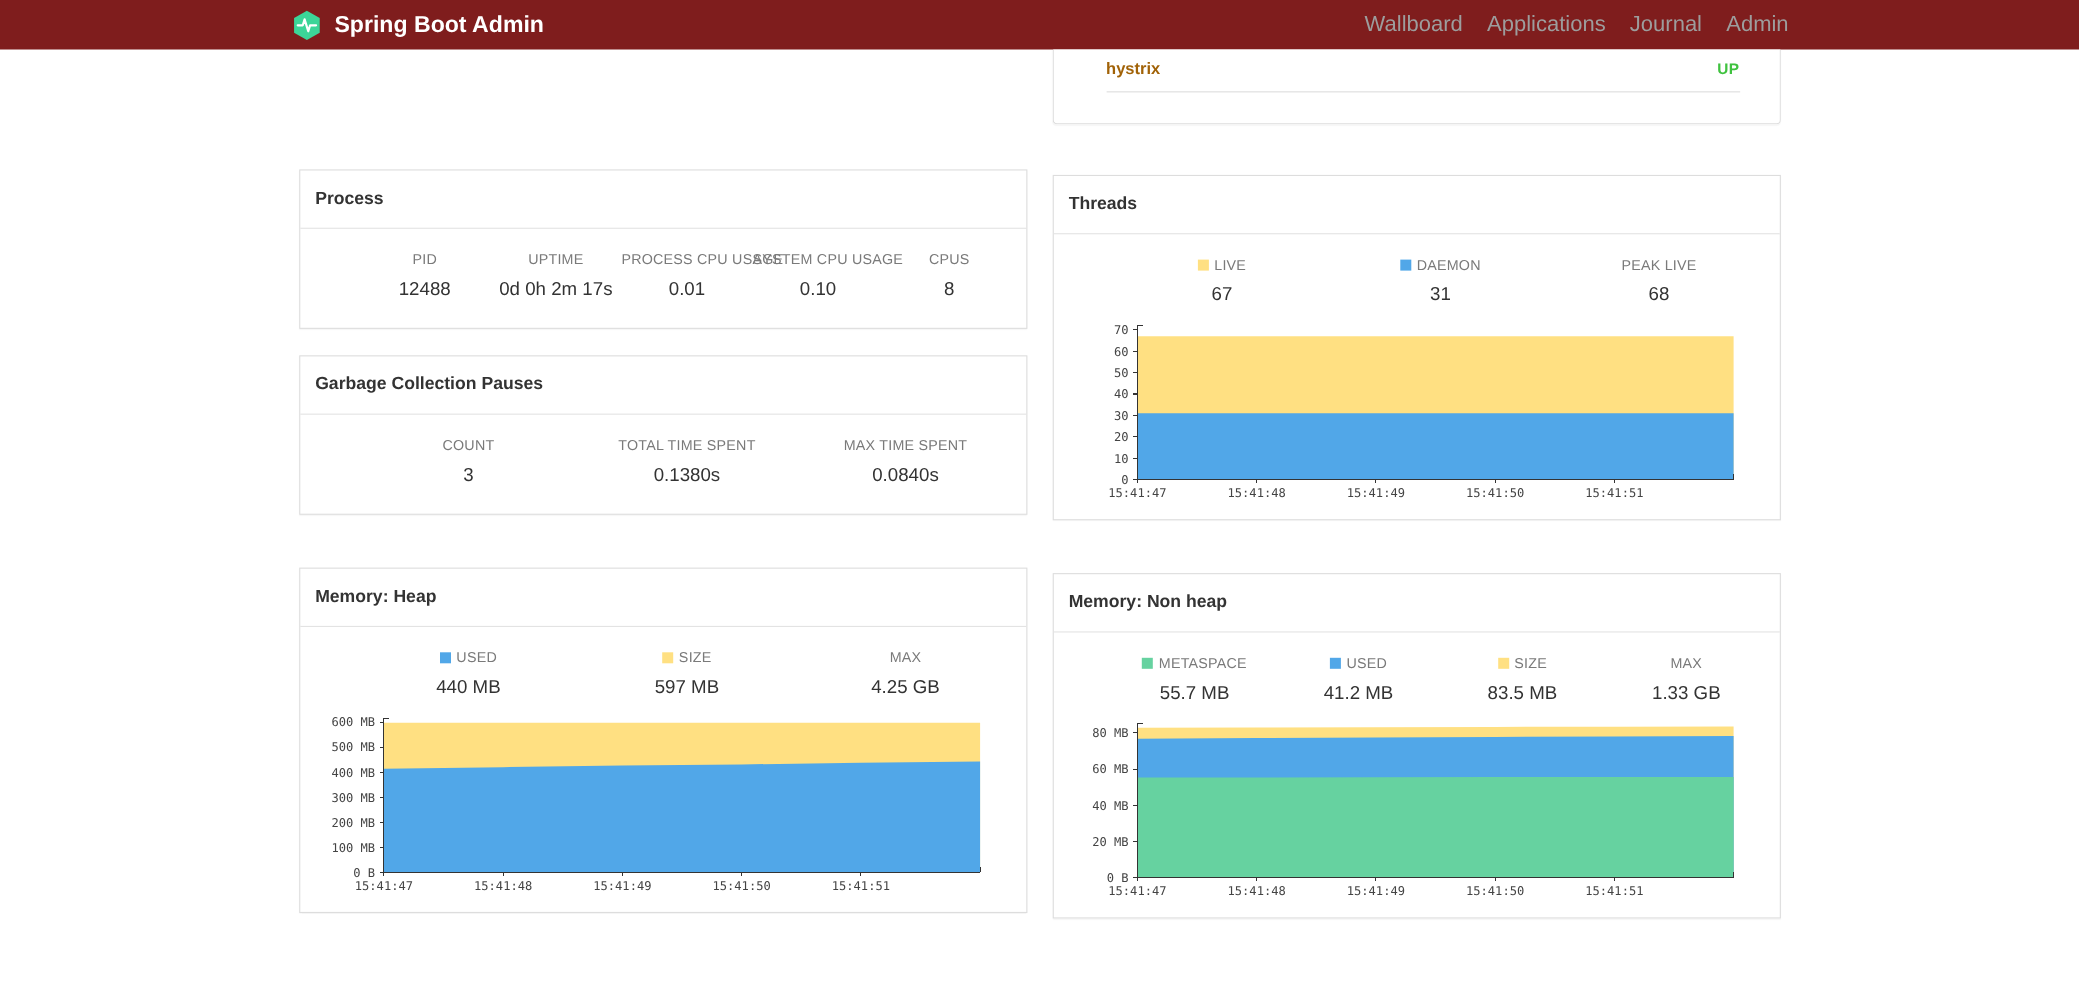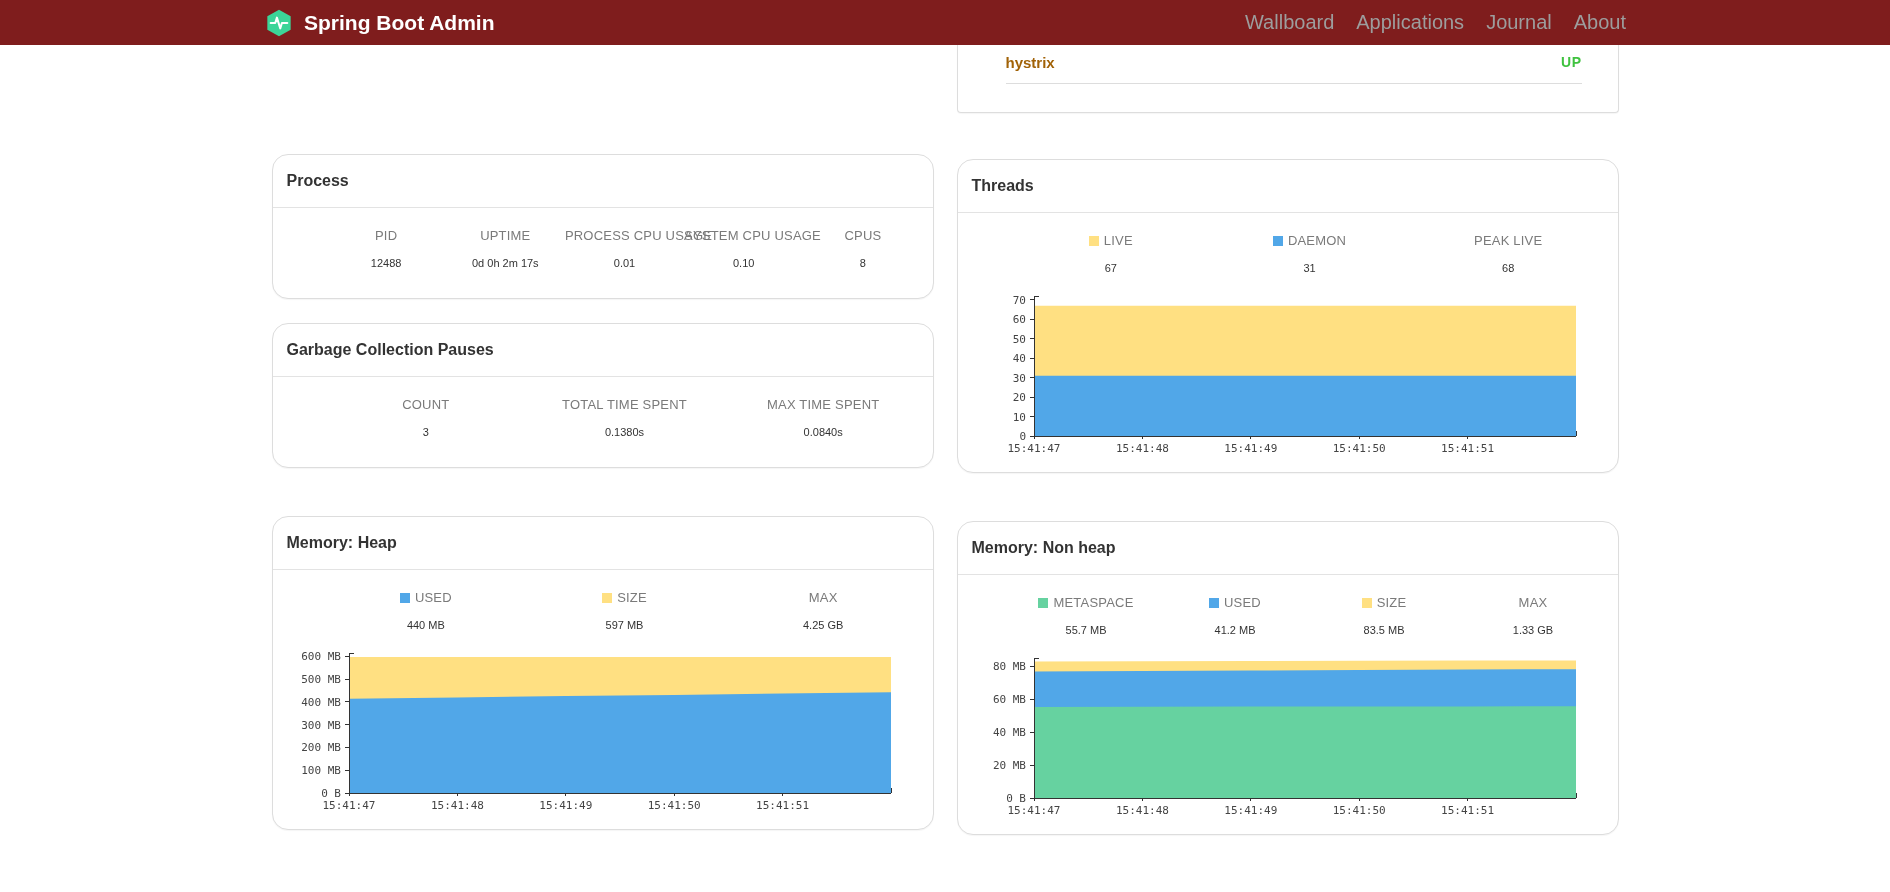--- a/index.html
+++ b/index.html
@@ -15,27 +15,27 @@
   .brand { display:flex; align-items:center; gap:10px; color:#fff; font-size:21px; font-weight:bold; cursor:pointer; }
   .brand svg { display:block; }
   .nav-links { display:flex; list-style:none; margin:0; padding:0; }
   .nav-links li { color:#9d9d9d; font-size:20px; padding:0 11px; cursor:pointer; }
   .nav-links li:last-child { padding-right:0; }
   
   .container { width:1347px; margin:0 auto; display:flex; gap:23px; align-items:flex-start; }
   .col { flex:1; min-width:0; }
   .col-left { padding-top:109px; }
   
-  .panel { background:#fff; border:1px solid #ddd; border-radius:16px; margin-bottom:24px; box-shadow:0 1px 1px rgba(0,0,0,0.04); }
+  .panel { background:#fff; border:1px solid #ddd; border-radius:0; margin-bottom:24px; box-shadow:0 1px 1px rgba(0,0,0,0.04); }
   .panel-title { padding:16px 14px; font-size:16px; font-weight:bold; line-height:20px; color:#333; border-bottom:1px solid #e3e3e3; }
   .stats { display:flex; padding:20px 10px 25px;margin-left:44px; }
   .stats-legend { padding-bottom:0; }
   .stat { flex:1; text-align:center; min-width:0; }
   .stat-label { font-size:13px; color:#7a7a7a; letter-spacing:0.2px; line-height:15px; margin-bottom:10px; white-space:nowrap; }
-  .stat-value { font-size:11px; color:#333; line-height:20px; white-space:nowrap; }
+  .stat-value { font-size:17px; color:#333; line-height:20px; white-space:nowrap; }
   .swatch { display:inline-block; width:10px; height:10px; margin-right:5px; vertical-align:-1px; }
   
   .panel-cut { border-top:none; border-radius:0 0 4px 4px; margin-bottom:46px; padding-bottom:28px; }
   .app-row-wrap { margin:0 36px 0 48px; border-bottom:1px solid #ddd; }
   .app-row { display:flex; justify-content:space-between; align-items:center; padding:8px 0 11px; }
   .app-name { font-size:15px; font-weight:bold; color:#a16207; line-height:19px; cursor:pointer; }
   .app-status { font-size:14px; font-weight:bold; letter-spacing:0.5px; line-height:19px; }
   
   .chart-panel { padding-bottom:12px; }
   .chart { height:172px; margin:10px 14px 0; }
@@ -51,21 +51,21 @@
           <polygon points="18,2 32,10 32,26 18,34 4,26 4,10" fill="#3cd598"></polygon>
           <polyline points="8,18 13.5,18 15.5,11.5 19.5,24.5 21.5,18 28,18" fill="none" stroke="#fff" stroke-width="2.4" stroke-linecap="round" stroke-linejoin="round"></polyline>
         </svg>
       </span>
       <span>Spring Boot Admin</span>
     </div>
     <ul class="nav-links">
       <li>Wallboard</li>
       <li>Applications</li>
       <li>Journal</li>
-      <li>About</li>
+      <li>Admin</li>
     </ul>
   </div>
 </nav>
 
 <main class="container">
 
   <div class="col col-left">
 
     <section class="panel">
       <div class="panel-title">Process</div>

